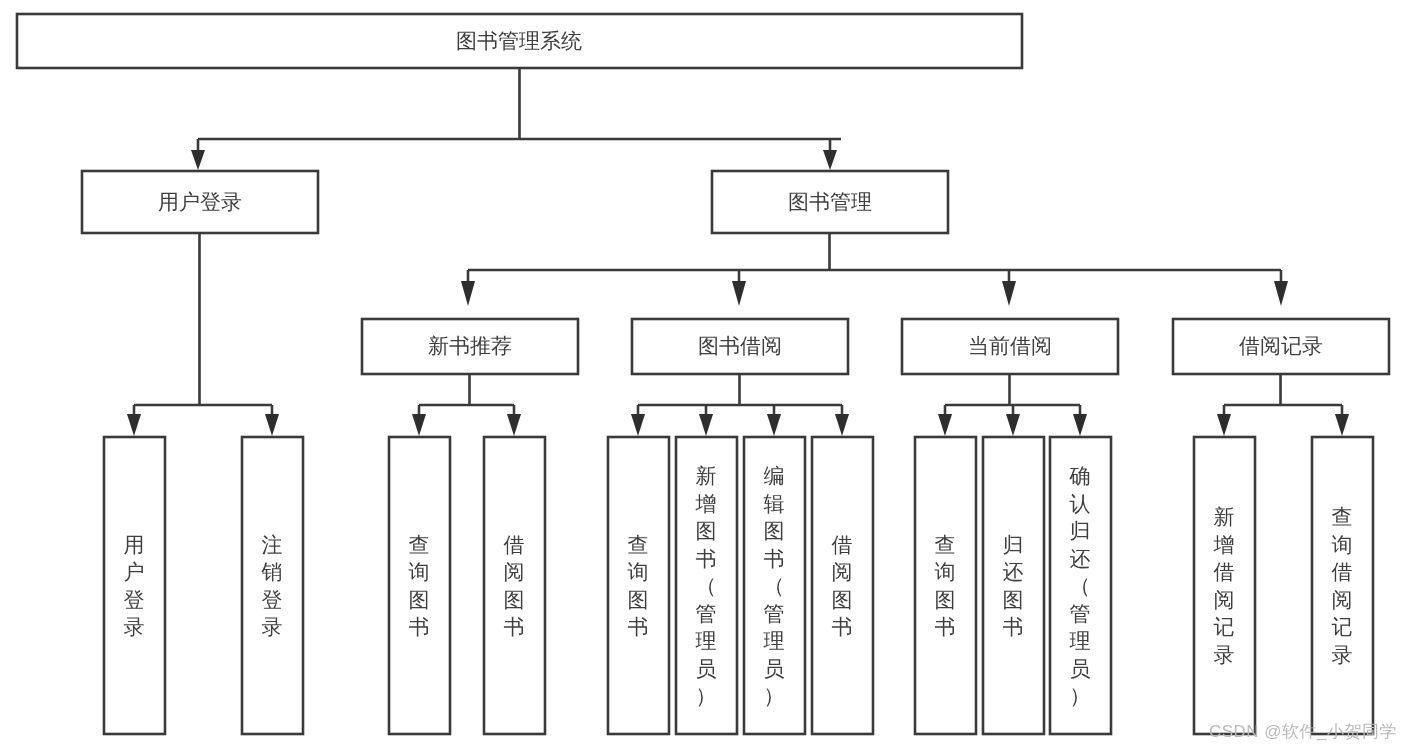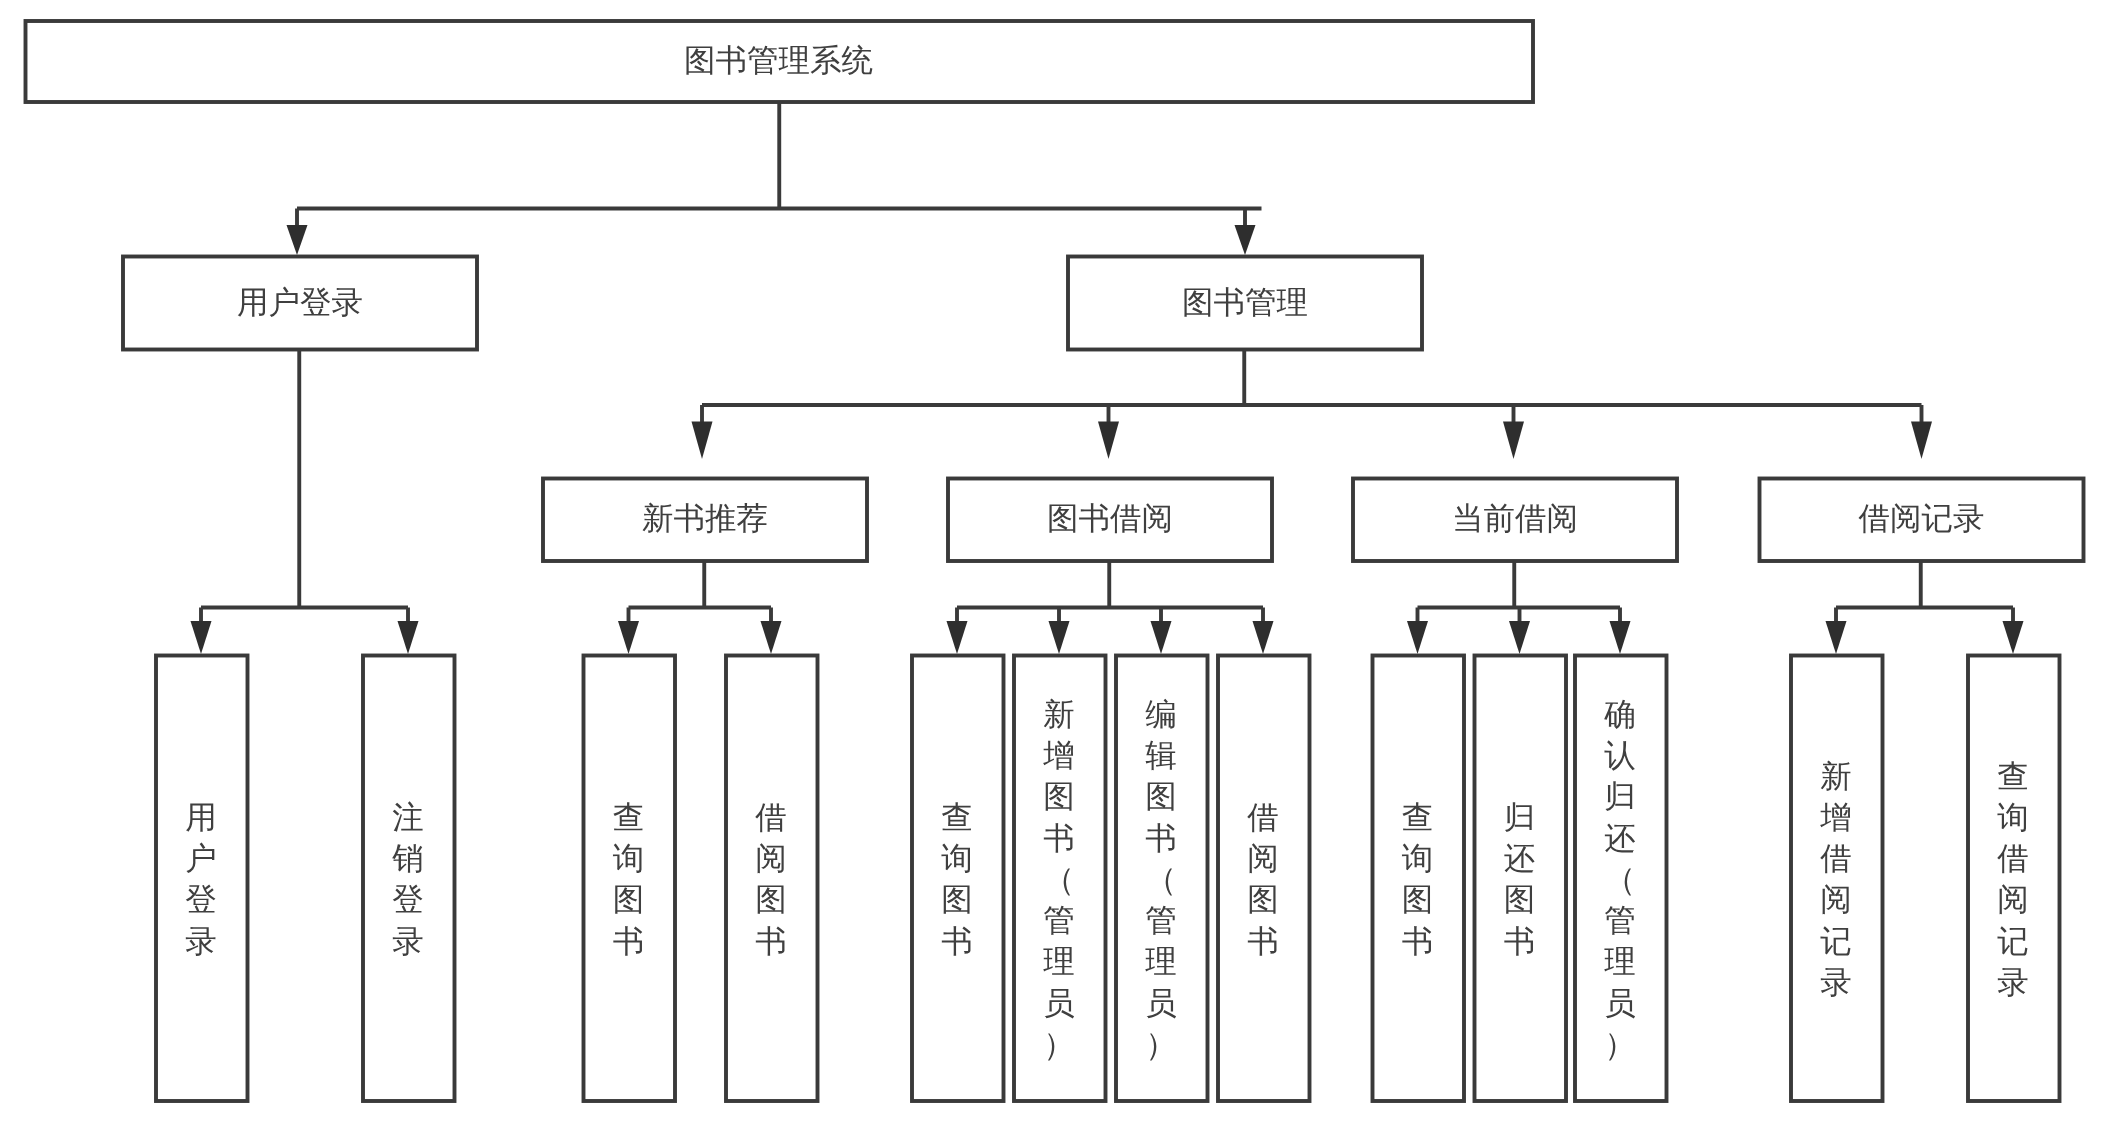--- a/index.html
+++ b/index.html
@@ -223,13 +223,14 @@
       <text class="node-label-v"><tspan x="774" y="483.2">编</tspan><tspan x="774" y="510.7">辑</tspan><tspan x="774" y="538.2">图</tspan><tspan x="774" y="565.7">书</tspan><tspan x="774" y="593.2">（</tspan><tspan x="774" y="620.7">管</tspan><tspan x="774" y="648.2">理</tspan><tspan x="774" y="675.7">员</tspan><tspan x="774" y="703.2">）</tspan></text>
       <text class="node-label-v"><tspan x="842" y="551.95">借</tspan><tspan x="842" y="579.45">阅</tspan><tspan x="842" y="606.95">图</tspan><tspan x="842" y="634.45">书</tspan></text>
       <text class="node-label-v"><tspan x="945" y="551.95">查</tspan><tspan x="945" y="579.45">询</tspan><tspan x="945" y="606.95">图</tspan><tspan x="945" y="634.45">书</tspan></text>
       <text class="node-label-v"><tspan x="1013" y="551.95">归</tspan><tspan x="1013" y="579.45">还</tspan><tspan x="1013" y="606.95">图</tspan><tspan x="1013" y="634.45">书</tspan></text>
       <text class="node-label-v"><tspan x="1080" y="483.2">确</tspan><tspan x="1080" y="510.7">认</tspan><tspan x="1080" y="538.2">归</tspan><tspan x="1080" y="565.7">还</tspan><tspan x="1080" y="593.2">（</tspan><tspan x="1080" y="620.7">管</tspan><tspan x="1080" y="648.2">理</tspan><tspan x="1080" y="675.7">员</tspan><tspan x="1080" y="703.2">）</tspan></text>
       <text class="node-label-v"><tspan x="1224" y="524.45">新</tspan><tspan x="1224" y="551.95">增</tspan><tspan x="1224" y="579.45">借</tspan><tspan x="1224" y="606.95">阅</tspan><tspan x="1224" y="634.45">记</tspan><tspan x="1224" y="661.95">录</tspan></text>
       <text class="node-label-v"><tspan x="1342" y="524.45">查</tspan><tspan x="1342" y="551.95">询</tspan><tspan x="1342" y="579.45">借</tspan><tspan x="1342" y="606.95">阅</tspan><tspan x="1342" y="634.45">记</tspan><tspan x="1342" y="661.95">录</tspan></text>
     </g>
   </svg>
 
+  <div class="watermark">CSDN @软件_小贺同学</div>
 </div>
 
 </body></html>

